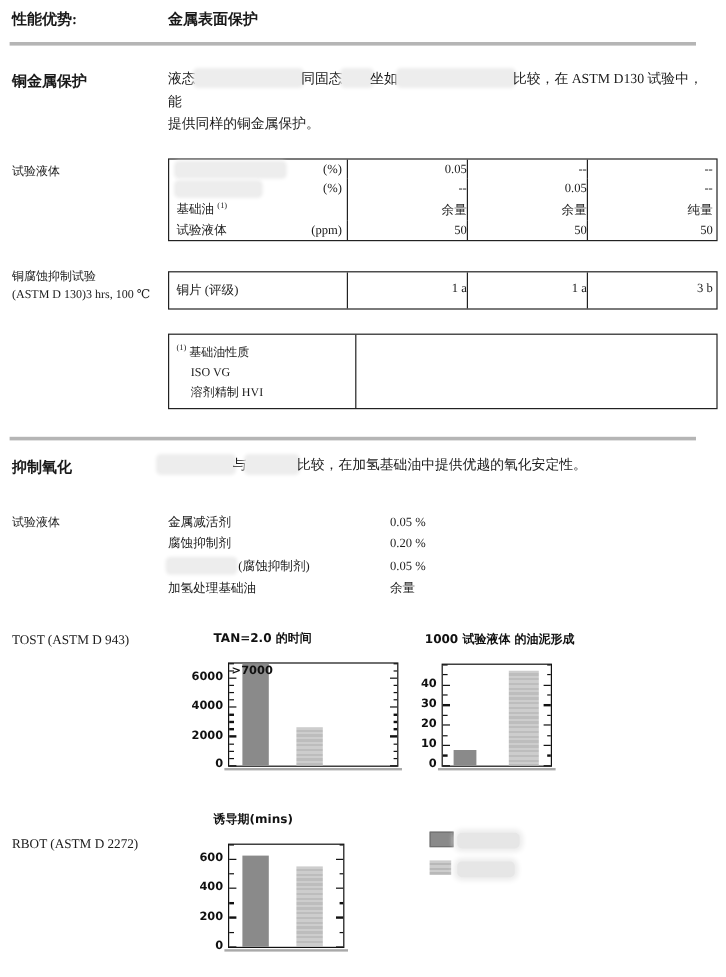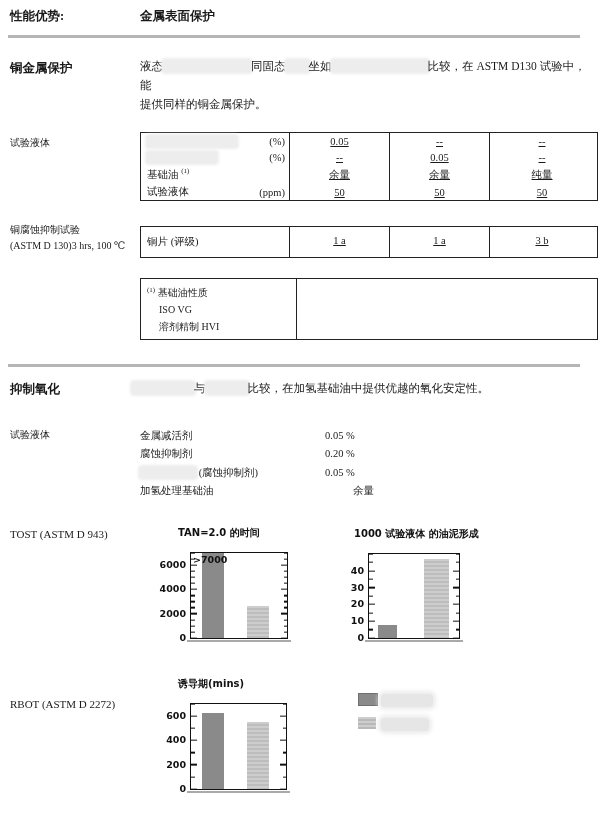--- a/index.html
+++ b/index.html
@@ -18,21 +18,21 @@
             box-shadow:0 0 3px 2px #ededed; vertical-align:-2px; height:12px; }
   .redact-blob { position:absolute; background:#e6e6e6; border-radius:4px;
                  box-shadow:0 0 4px 3px #ededed; }
 
   
   .grid-table { position:absolute; left:140px; width:456px; border:1px solid #222;
                 display:grid; grid-template-columns:149px 100px 100px 104px;
                 font-size:10.5px; background:#fff; }
   .grid-table .lab { display:flex; justify-content:space-between; align-items:center;
                      padding:1px 4px 1px 6px; border-right:1px solid #222; }
-  .grid-table .val { text-align:center; padding:2.5px 0;text-decoration:underline; }
+  .grid-table .val { text-align:right; padding:2.5px 0; }
   .grid-table .val.mid { border-right:1px solid #222; }
   .t2 .lab { padding-top:8px; padding-bottom:8px; }
   .t2 .val { padding-top:8px; padding-bottom:8px; }
 
   .tf { position:absolute; left:140px; top:278px; width:456px; border:1px solid #222;
         display:flex; font-size:10px; background:#fff; }
   .tf .tf-left { width:149px; border-right:1px solid #222; padding:3px 0 4px 6px; }
   .tf .tf-left .ln { line-height:17px; }
   .tf .tf-left .ind { padding-left:12px; }
   .tf .tf-right { flex:1; position:relative; }
@@ -148,37 +148,37 @@
     <span class="liq-val">0.05 %</span>
   </div>
   <div class="liq-row" style="top:445px;">
     <span class="liq-lab">腐蚀抑制剂</span>
     <span class="liq-val">0.20 %</span>
   </div>
   <div class="liq-row" style="top:464px;">
     <span class="liq-lab"><span class="redact" style="width:56px; height:11px;"></span> <span>(腐蚀抑制剂)</span></span>
     <span class="liq-val">0.05 %</span>
   </div>
-  <div class="liq-row" style="top:482px;gap:28px;">
+  <div class="liq-row" style="top:482px;">
     <span class="liq-lab">加氢处理基础油</span>
     <span class="liq-val">余量</span>
   </div>
 
   <div class="abs" style="left:10px; top:528px; font-size:11px;">TOST (ASTM D 943)</div>
 
   <div class="chart" style="left:156px; top:526px;">
     <div class="chart-title" style="margin-left:22px;">TAN=2.0 的时间</div>
     <div class="chart-body">
       <div class="yaxis" style="width:34px; height:85px;">
           <div class="ylab" style="bottom: 0%;">0</div>
           <div class="ylab" style="bottom: 28.5714%;">2000</div>
           <div class="ylab" style="bottom: 57.1429%;">4000</div>
           <div class="ylab" style="bottom: 85.7143%;">6000</div>
         </div>
-      <div class="plot" style="width:96px; height:85px;">
+      <div class="plot" style="width:96px; height:85px;padding-left:44px;">
         <div class="bar dark" style="left: 11px; width: 22px; height: 100%;"></div>
         <div class="bar light" style="left: 56px; width: 22px; height: 37.1429%;"></div>
         <div class="bar-note">&gt;7000</div>
       <div class="tick L major" style="bottom: 0%;"></div>
           <div class="tick R major" style="bottom: 0%;"></div>
           <div class="tick L minor" style="bottom: 7.14286%;"></div>
           <div class="tick R minor" style="bottom: 7.14286%;"></div>
           <div class="tick L minor" style="bottom: 14.2857%;"></div>
           <div class="tick R minor" style="bottom: 14.2857%;"></div>
           <div class="tick L minor" style="bottom: 21.4286%;"></div>

